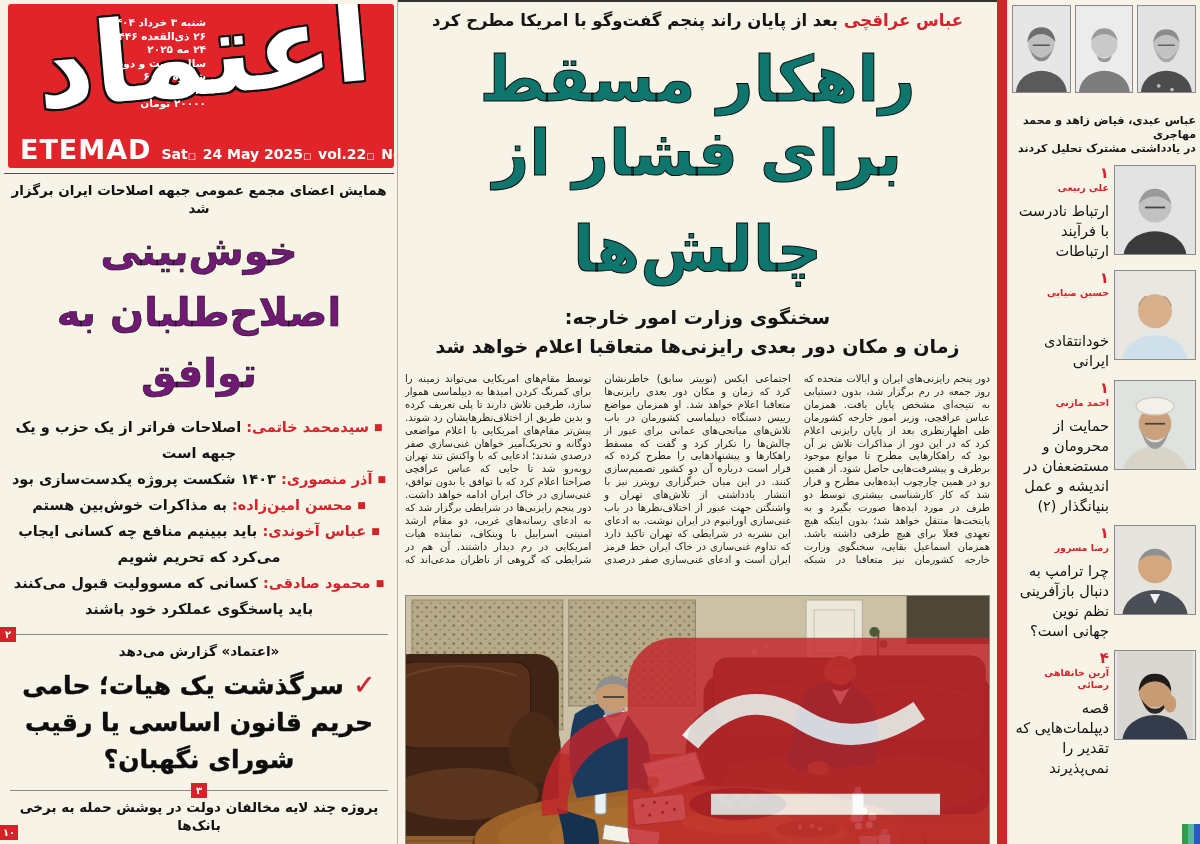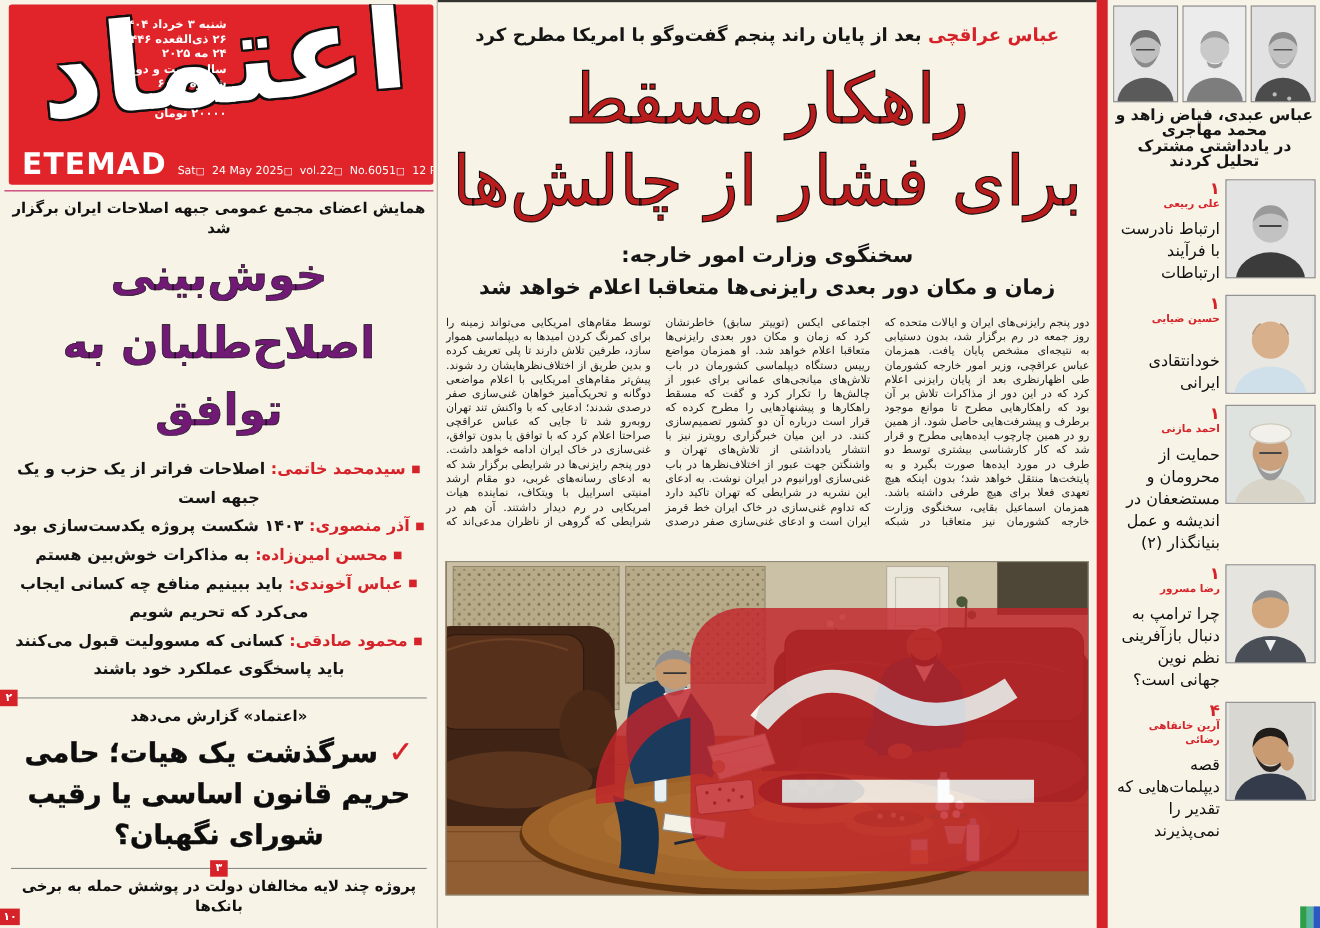--- a/index.html
+++ b/index.html
@@ -7,21 +7,21 @@
        font-family:"DejaVu Sans", sans-serif;color:#151515}
   
   .masthead{position:absolute;left:8px;top:4px;width:386px;height:164px;background:#e0242a;border-radius:3px;overflow:hidden}
   .mast-logo{position:absolute;left:0;right:-4px;top:-34px;height:170px;display:flex;align-items:center;justify-content:center;
              font-size:112px;font-weight:bold;color:#fff;transform:rotate(-5deg);letter-spacing:-6px;
              text-shadow:2px 0 #111,-2px 0 #111,0 2px #111,0 -2px #111,2px 2px #111,-2px -2px #111,2px -2px #111,-2px 2px #111}
   .mast-dates{position:absolute;left:94px;top:12px;width:104px;direction:rtl;text-align:right;color:#fff;
               font-size:10.5px;line-height:13.5px;font-weight:bold}
   .mast-bottom{position:absolute;left:12px;right:10px;bottom:5px;display:flex;align-items:baseline;gap:10px;color:#fff;direction:ltr}
   .mast-logo-en{font-size:27px;font-weight:bold;letter-spacing:1px;line-height:26px}
-  .mast-info{flex:1;display:flex;justify-content:flex-end;font-size:10px;font-weight:normal;white-space:nowrap}
+  .mast-info{flex:1;display:flex;justify-content:flex-end;font-size:14px;font-weight:bold;white-space:nowrap}
   .mi+.mi::before{content:"□  ";font-size:8.5px;margin-right:4px}
   
   .vline{position:absolute;left:397px;top:0;width:1px;height:844px;background:#b6b0a2}
   .redbar{position:absolute;left:997px;top:0;width:10px;height:844px;background:#d6232a}
   
   .leftcol{position:absolute;left:4px;top:173px;width:390px;height:670px;border-top:1px solid #be185d;
            direction:rtl;text-align:center}
   .kicker{font-size:13.5px;font-weight:bold;line-height:18px;margin-top:7px;color:#111}
   .h-big{font-size:40px;font-weight:900;line-height:61px;margin-top:4px;color:#701a75;-webkit-text-stroke:.6px #0d0d0d}
   .bullets{list-style:none;margin:10px 0 0;padding:0;font-size:14.5px;font-weight:bold;line-height:26px}
@@ -32,37 +32,37 @@
   .pbadge{position:absolute;top:-8px;background:#d6232a;color:#fff;font-size:10px;font-weight:bold;
           min-width:10px;padding:2px 3px;line-height:11px;text-align:center}
   .pbadge.edge{left:-10px}
   .pbadge.mid{left:50%;transform:translateX(-50%)}
   .h-check{font-size:25px;font-weight:900;line-height:37px;margin-top:6px;color:#0d0d0d;-webkit-text-stroke:.4px #0d0d0d}
   .chk{color:#d6232a;font-size:27px;-webkit-text-stroke:.4px #d6232a}
   .chk::before{content:"✓ "}
   .corner-badge{position:absolute;left:-4px;bottom:4px}
   .corner-badge .pbadge{position:static}
   
-  .center{position:absolute;left:398px;top:0;width:599px;height:844px;box-sizing:border-box;padding:11px 7px;
+  .center{position:absolute;left:398px;top:0;width:599px;height:844px;box-sizing:border-box;padding:0 7px;
           border-top:2px solid #33322e;direction:rtl;text-align:center}
   .lead-kicker{margin-top:8px;font-size:16.5px;font-weight:bold;line-height:22px}
   .lead-kicker .red{color:#d6232a}
-  .lead-h1{font-size:63px;font-weight:400;line-height:96px;color:#b91c1c;-webkit-text-stroke:1px #0b0b0b;letter-spacing:-1px}
+  .lead-h1{font-size:63px;font-weight:700;line-height:96px;color:#0f766e;-webkit-text-stroke:1px #0b0b0b;letter-spacing:-1px}
   .lead-sub{font-size:19px;font-weight:bold;line-height:27px;margin-top:6px}
   .bodytext{margin-top:13px;height:205px;overflow:hidden;column-count:3;column-gap:13px;
             font-size:10px;line-height:12.9px;text-align:justify;color:#1b1b1b}
   
   .photo{position:relative;margin-top:17px;height:302px;border:1px solid #8e8a7c;background:#8a5a34;overflow:hidden}
   .photo svg{display:block;width:100%;height:100%}
   .wm{position:absolute;left:128px;bottom:0;width:112px;height:50px;opacity:.82}
   
   .sidebar{position:absolute;left:1012px;top:5px;width:184px;direction:rtl}
   .s-photos{display:flex;gap:4px;justify-content:center;direction:ltr}
   .s-photos svg{width:57px;height:86px;border:1px solid #8a8a8a;background:#e4e4e4}
-  .s-cap{font-size:14px;font-weight:bold;text-align:center;line-height:14px;margin-top:5px}
+  .s-cap{font-size:11px;font-weight:bold;text-align:right;line-height:14px;margin-top:21px}
   .s-title{font-size:13.5px;font-weight:bold;text-align:center;line-height:18px;margin-top:3px;color:#0f0f0f}
   .s-title .pbadge{position:static;display:inline-block;margin-right:2px;vertical-align:2px}
   .s-item{display:flex;gap:5px;margin-top:9px;direction:ltr}
   .s-text{flex:1;direction:rtl;text-align:right;padding-left:3px}
   .s-num{font-size:15px;font-weight:bold;color:#d6232a;line-height:16px}
   .s-name{font-size:9.5px;font-weight:bold;color:#d6232a;margin-top:1px;line-height:12px}
   .s-t2{font-size:14.5px;font-weight:normal;line-height:20px;margin-top:7px;color:#101010}
   .s-item svg{width:80px;height:88px;border:1px solid #8a8a8a;background:#e4e4e4;flex-shrink:0}
   
   .corner{position:absolute;right:0;bottom:0;display:flex;height:20px}
@@ -324,21 +324,21 @@
       <circle cx="30" cy="32" r="13" fill="#c2c2c2"></circle>
       <path d="M17 30 q3 -12 13 -12 q10 0 13 12 q-6 -6 -13 -6 q-7 0 -13 6z" fill="#9a9a9a"></path>
       <line x1="22" y1="33" x2="38" y2="33" stroke="#444" stroke-width="1.4"></line>
     </svg>
   </div>
 
   <div class="s-item">
     <div class="s-text">
       <div class="s-num">۱</div>
       <div class="s-name">حسین ضیایی</div>
-      <div class="s-t2" style="margin-top:22px">خودانتقادی ایرانی</div>
+      <div class="s-t2" style="margin-top:32px">خودانتقادی ایرانی</div>
     </div>
     <svg viewBox="0 0 60 70">
       <rect width="60" height="70" fill="#e9e7e2"></rect>
         <ellipse cx="30" cy="72" rx="26" ry="21" fill="#cfe0ea"></ellipse>
       <circle cx="30" cy="32" r="13.5" fill="#d8b08c"></circle>
       <path d="M17 28 q2 -6 6 -8 M43 28 q-2 -6 -6 -8" stroke="#b59374" fill="none"></path>
     </svg>
   </div>
 
   <div class="s-item">

